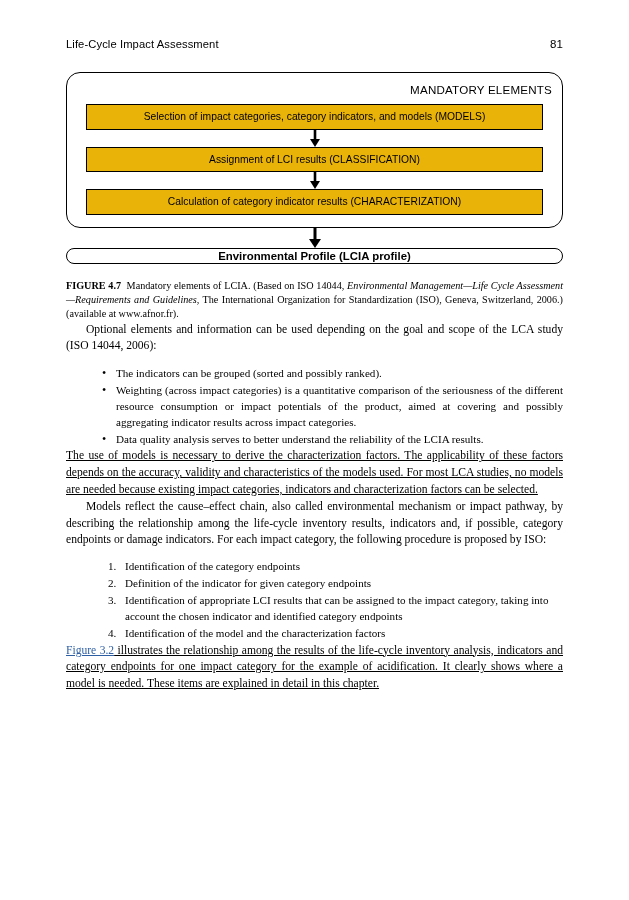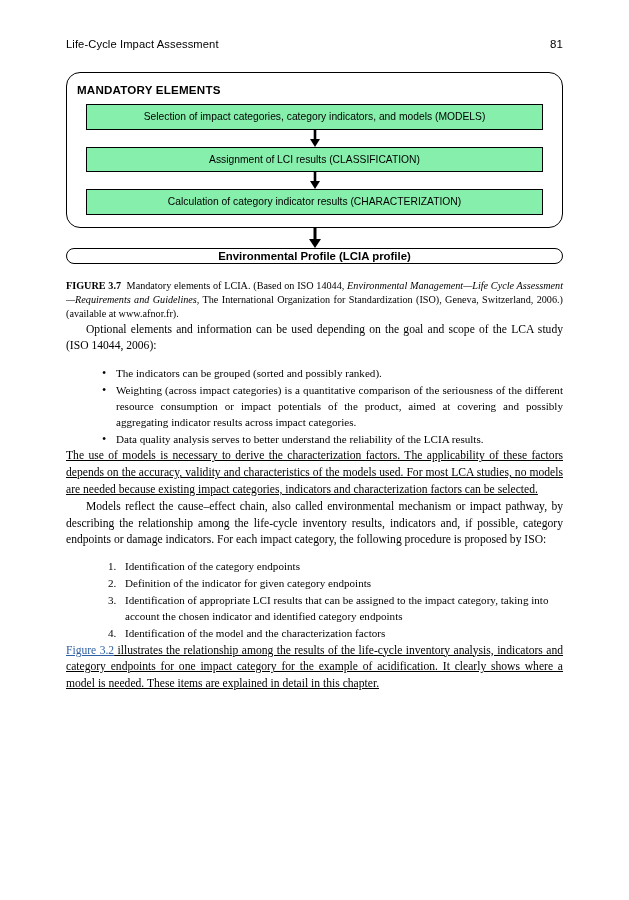--- a/index.html
+++ b/index.html
@@ -43,35 +43,35 @@
   .figure {
     margin: 0 0 0 0;
   }
   .mandatory-box {
     border: 1.6px solid #000;
     border-radius: 14px;
     padding: 8px 10px 12px 10px;
     position: relative;
   }
   .mandatory-title {
-    text-align: left;
-    font-family: "Liberation Sans", sans-serif;
-    font-weight: 700;
+    text-align: right;
+    font-family: "Liberation Sans", sans-serif;
+    font-weight: 400;
     font-size: 11.6px;
     letter-spacing: 0.2px;
     margin: 2px 0 8px 0;
   }
   .step-box {
     border: 1px solid #000;
     padding: 5px 6px;
     text-align: center;
     font-family: "Liberation Sans", sans-serif;
     font-size: 10.3px;
     line-height: 1.32;
-    background: #86efac;
+    background: #eab308;
     margin: 0 9px;
   }
   .arrow {
     width: 100%;
     height: 17px;
     display: flex;
     justify-content: center;
     align-items: center;
   }
   .arrow svg { display: block; }
@@ -202,21 +202,21 @@
     <div class="arrow-outer">
       <svg width="16" height="20" viewBox="0 0 16 20" aria-hidden="true">
         <line x1="8" y1="0" x2="8" y2="12" stroke="#000" stroke-width="3"></line>
         <polygon points="8,20 2,11 14,11" fill="#000"></polygon>
       </svg>
     </div>
 
     <div class="profile-box">Environmental Profile  (LCIA profile)</div>
 
     <div class="caption">
-      <span class="lbl">FIGURE 3.7</span><span>&nbsp;&nbsp;</span><span>Mandatory elements of LCIA. (Based on ISO 14044, </span><em>Environmental Management—Life Cycle Assessment—Requirements and Guidelines</em><span>, The International Organization for Standardization (ISO), Geneva, Switzerland, 2006.) (available at www.afnor.fr).</span>
+      <span class="lbl">FIGURE 4.7</span><span>&nbsp;&nbsp;</span><span>Mandatory elements of LCIA. (Based on ISO 14044, </span><em>Environmental Management—Life Cycle Assessment—Requirements and Guidelines</em><span>, The International Organization for Standardization (ISO), Geneva, Switzerland, 2006.) (available at www.afnor.fr).</span>
     </div>
   </div>
 
   <div class="body-text">
 
     <p class="para gap-top-big">Optional elements and information can be used depending on the goal and scope of the LCA study (ISO 14044, 2006):</p>
 
     <ul class="bullets">
       <li>The indicators can be grouped (sorted and possibly ranked).</li>
       <li>Weighting (across impact categories) is a quantitative comparison of the seriousness of the different resource consumption or impact potentials of the product, aimed at covering and possibly aggregating indicator results across impact categories.</li>

